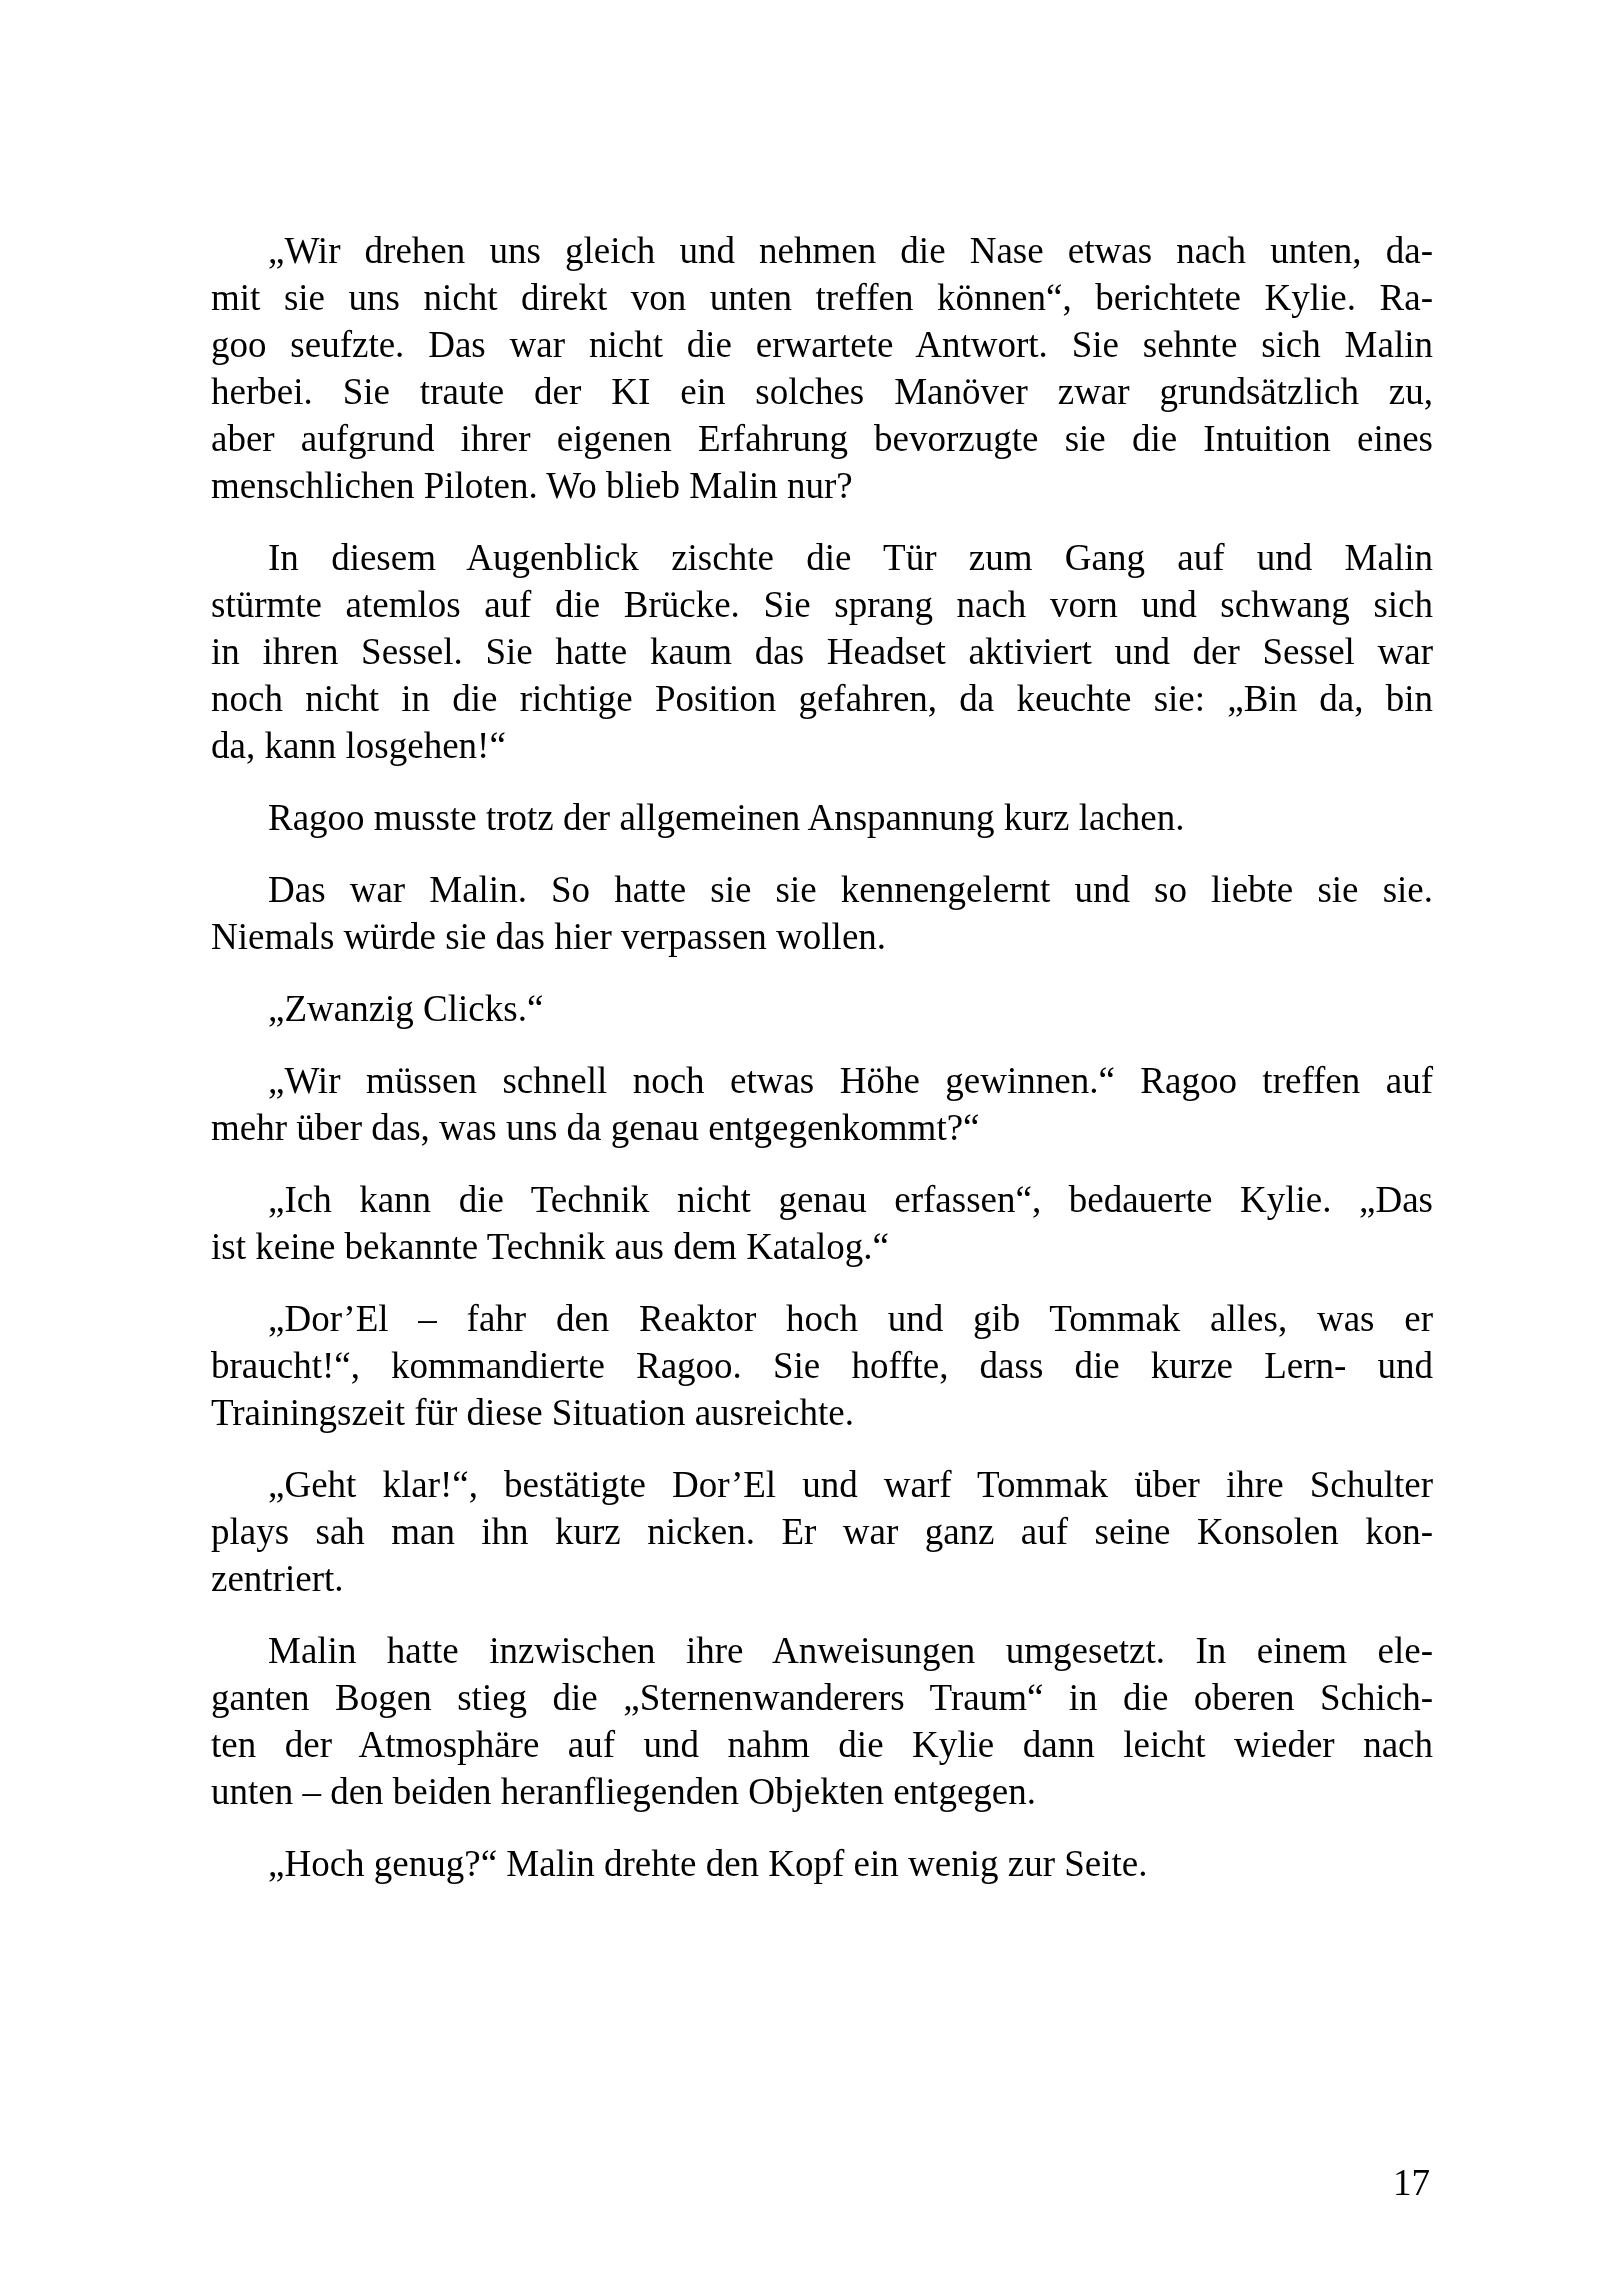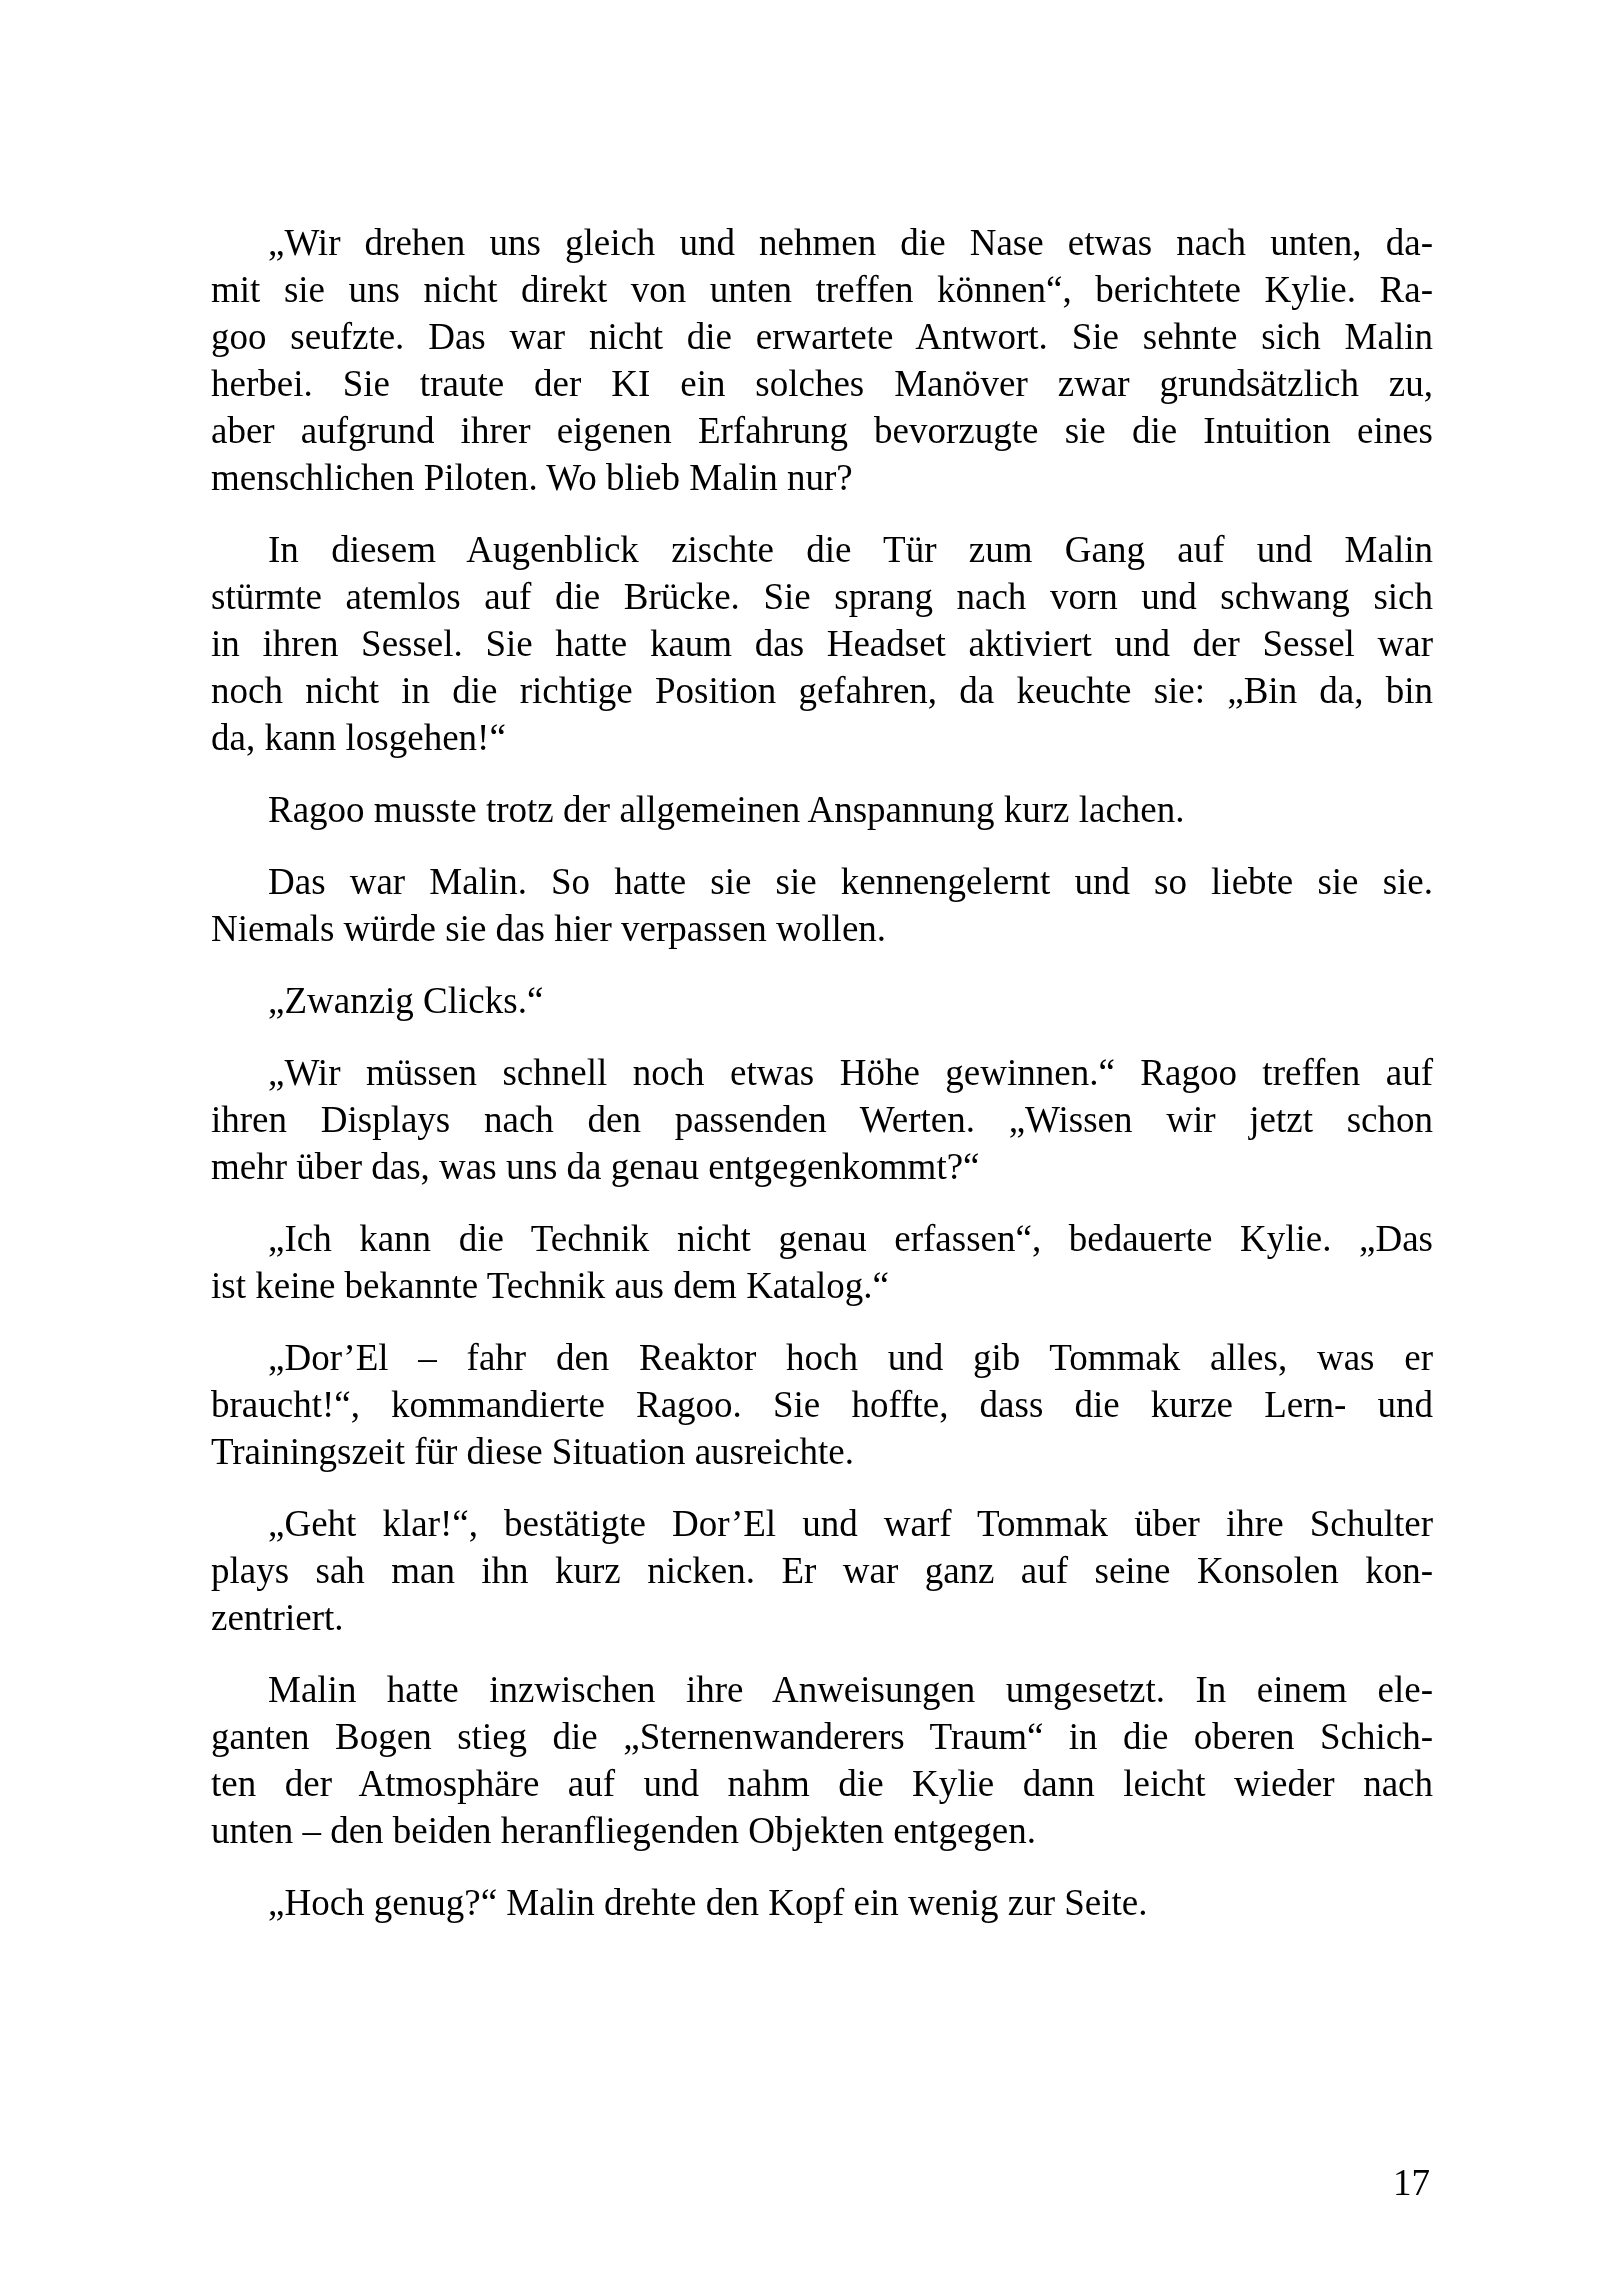--- a/index.html
+++ b/index.html
@@ -20,21 +20,21 @@
   .text-block {
     position: absolute;
     left: 211px;
     top: 215px;
     width: 1222px;
     font-size: 37px;
     line-height: 47px;
     color: #000000;
   }
   .paragraph {
-    margin: 4px 0 25px 0;
+    margin: 12px 0 25px 0;
     padding: 0;
   }
   .paragraph:last-child {
     margin-bottom: 0;
   }
   .line {
     text-align: justify;
     text-align-last: justify;
     white-space: normal;
   }
@@ -81,21 +81,20 @@
       </div>
       <div class="paragraph">
         <div class="line">Das war Malin. So hatte sie sie kennengelernt und so liebte sie sie.</div>
         <div class="line last">Niemals würde sie das hier verpassen wollen.</div>
       </div>
       <div class="paragraph">
         <div class="line last">„Zwanzig Clicks.“</div>
       </div>
       <div class="paragraph">
         <div class="line">„Wir müssen schnell noch etwas Höhe gewinnen.“ Ragoo treffen auf</div>
-        <div class="line">ihren Displays nach den passenden Werten. „Wissen wir jetzt schon</div>
         <div class="line last">mehr über das, was uns da genau entgegenkommt?“</div>
       </div>
       <div class="paragraph">
         <div class="line">„Ich kann die Technik nicht genau erfassen“, bedauerte Kylie. „Das</div>
         <div class="line last">ist keine bekannte Technik aus dem Katalog.“</div>
       </div>
       <div class="paragraph">
         <div class="line">„Dor’El – fahr den Reaktor hoch und gib Tommak alles, was er</div>
         <div class="line">braucht!“, kommandierte Ragoo. Sie hoffte, dass die kurze Lern- und</div>
         <div class="line last">Trainingszeit für diese Situation ausreichte.</div>

